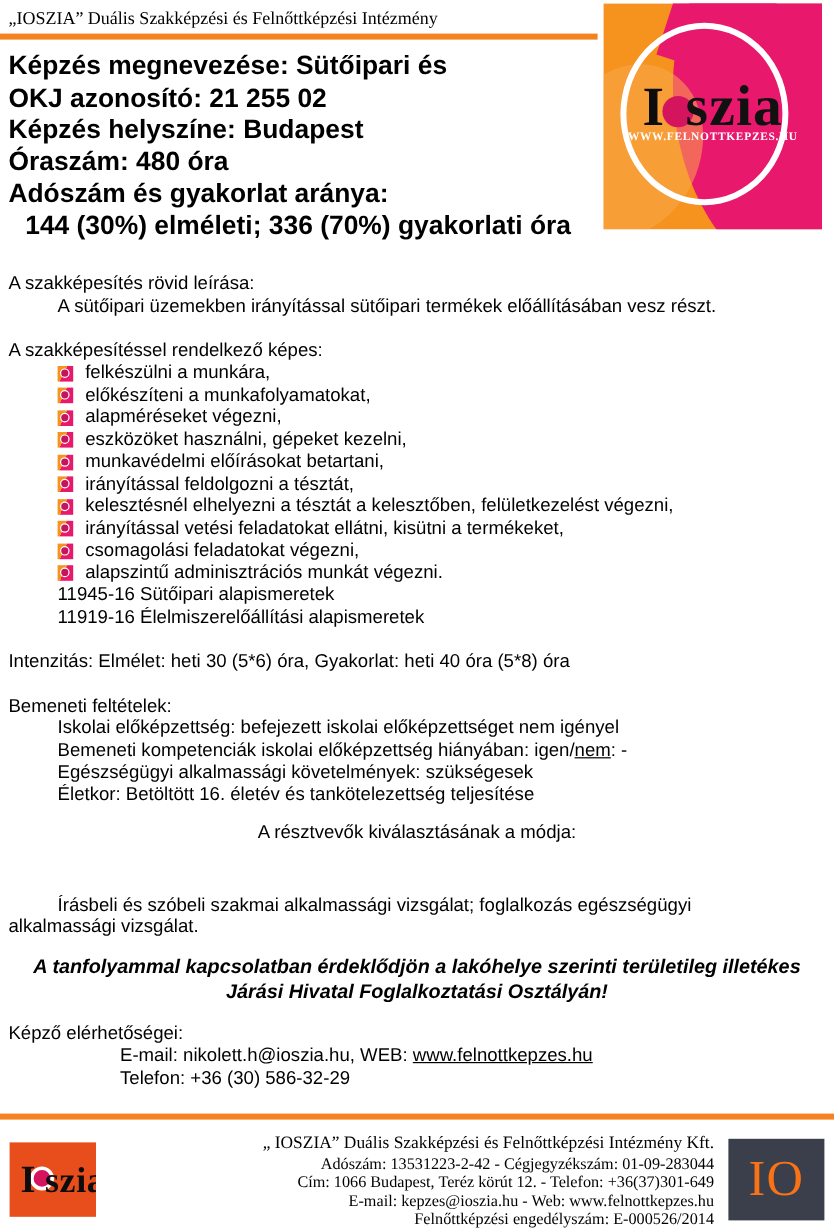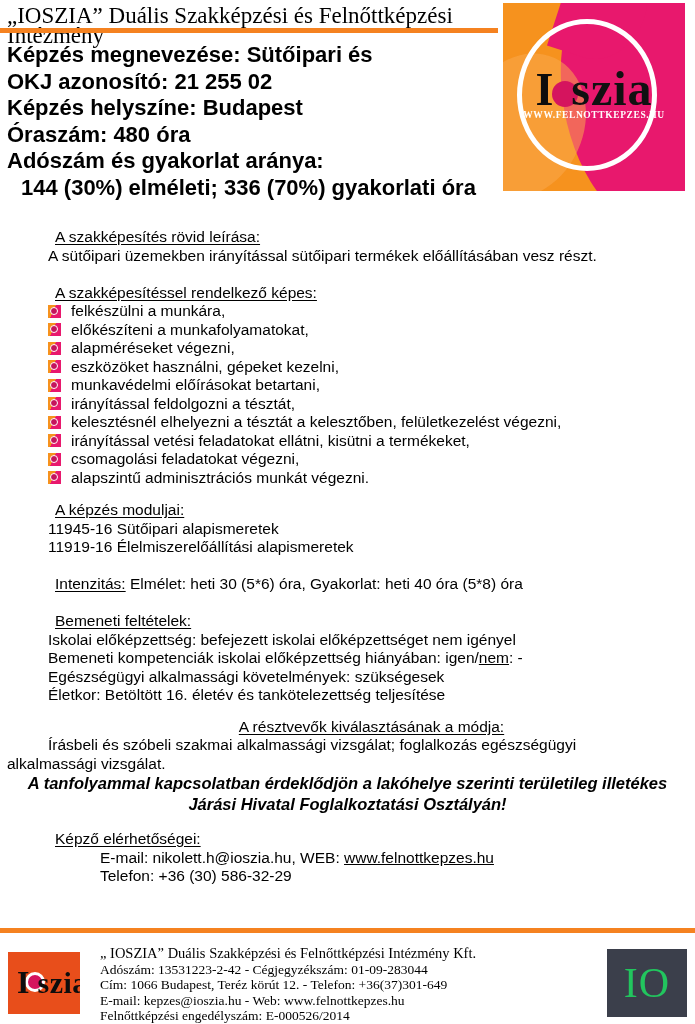--- a/index.html
+++ b/index.html
@@ -6,21 +6,21 @@
   html,body { background:#ffffff; }
   .page {
     position:relative; width:695px; height:1024px; background:#fff;
     overflow:hidden; color:#000;
     font-family:"Liberation Sans", sans-serif;
   }
 
   
   .doc-header {
     position:absolute; top:6px; left:7px; width:490px;
-    font-family:"Liberation Serif", serif; font-size:23px; line-height:20px;
+    font-family:"Liberation Serif", serif; font-size:15px; line-height:20px;
   }
   .rule { position:absolute; background:#F58220; }
   .rule-top  { top:28px; left:0; width:498px; height:5px; }
   .rule-foot { top:928px; left:0; width:695px; height:5px; }
 
   
   .course-box {
     position:absolute; top:42px; left:7px; width:480px;
     font-size:22px; line-height:26.5px; font-weight:bold;
   }
@@ -60,69 +60,69 @@
   .ml-url {
     margin-top:-6px; font-size:9.5px; font-weight:bold; color:#fff;
     letter-spacing:.6px;
   }
 
   
   .content {
     position:absolute; top:228px; left:7px; width:681px;
     font-size:15.5px; line-height:18.5px;
   }
-  .sec-heading { text-decoration:underline; text-underline-offset:2px;margin-left:48px; }
+  .sec-heading { text-underline-offset:2px; }
   .indent-1 { padding-left:41px; }
   .contact-indent { padding-left:93px; }
   .mt-lg { margin-top:18.5px; }
   .mt-md { margin-top:14px; }
   .mt-sm { margin-top:13px;text-align:center; }
 
   .bullet-row { padding-left:41px; display:flex; align-items:center; height:18.5px; }
   .bullet-icon {
     flex:0 0 13px; width:13px; height:13px; margin-right:10px; position:relative;
     background:linear-gradient(115deg, #F6921E 42%, #E8186D 42%);
   }
   .bullet-icon::after {
     content:""; position:absolute; left:2px; top:2px; width:6px; height:6px;
     border:1.5px solid #fff; border-radius:50%; background:#C4145C;
   }
 
-  .selection-body { width:655px; text-indent:41px; }
+  .selection-body { width:655px; text-indent:41px;margin-top:42px; }
   .notice {
-    text-align:center;
+    margin-top:13px; text-align:center;
     font-size:16.5px; line-height:21px; font-weight:bold; font-style:italic;
   }
   .web-link { text-decoration:underline; }
   .u { text-decoration:underline; }
 
   
   .footer-text {
-    position:absolute; top:946px; left:100px; width:495px; text-align:left;
+    position:absolute; top:946px; left:100px; width:495px; text-align:right;
     font-family:"Liberation Serif", serif; font-size:13.5px; line-height:15.6px;
   }
   .footer-text .f-line1 { font-size:14.5px; }
 
   .footer-logo-left {
     position:absolute; top:952px; left:8px; width:72px; height:62px;
     background:#E84E1B; overflow:hidden;
     font-family:"Liberation Serif", serif; color:#0d0d0d;
   }
   .fl-ring {
     position:absolute; left:17px; top:20px; width:20px; height:20px;
     border:3px solid #fff; border-radius:50%; background:#D5145E;
   }
   .fl-word { position:absolute; left:9px; top:12px; white-space:nowrap; }
   .fl-i    { font-size:32px; font-weight:bold; position:relative; z-index:1; }
   .fl-szia { font-size:30px; font-weight:bold; position:relative; z-index:1; margin-left:8px; letter-spacing:.5px; }
 
   .footer-logo-right {
     position:absolute; top:949px; left:607px; width:80px; height:68px;
     background:#3B3F4B; display:flex; align-items:center; justify-content:center;
-    font-family:"Liberation Serif", serif; font-size:42px; color:#22c55e;
+    font-family:"Liberation Serif", serif; font-size:42px; color:#f97316;
     letter-spacing:1px;
   }
 </style>
 </head>
 <body>
 
 <div class="page">
 
   <div class="doc-header">„IOSZIA” Duális Szakképzési és Felnőttképzési Intézmény</div>
   <div class="rule rule-top"></div>
@@ -189,21 +189,20 @@
       <div class="bullet-row">
           <span class="bullet-icon"></span>
           <span>csomagolási feladatokat végezni,</span>
         </div>
       <div class="bullet-row">
           <span class="bullet-icon"></span>
           <span>alapszintű adminisztrációs munkát végezni.</span>
         </div>
     </div>
 
-    <div class="mt-md"><span class="sec-heading">A képzés moduljai:</span></div>
     <div class="indent-1">11945-16 Sütőipari alapismeretek</div>
     <div class="indent-1">11919-16 Élelmiszerelőállítási alapismeretek</div>
 
     <div class="mt-lg"><span class="sec-heading">Intenzitás:</span> <span>Elmélet: heti 30 (5*6) óra, Gyakorlat: heti 40 óra (5*8) óra</span></div>
 
     <div class="mt-lg"><span class="sec-heading">Bemeneti feltételek:</span></div>
     <div class="indent-1">Iskolai előképzettség: befejezett iskolai előképzettséget nem igényel</div>
     <div class="indent-1"><span>Bemeneti kompetenciák iskolai előképzettség hiányában: igen/</span><span class="u">nem</span><span>: -</span></div>
     <div class="indent-1">Egészségügyi alkalmassági követelmények: szükségesek</div>
     <div class="indent-1">Életkor: Betöltött 16. életév és tankötelezettség teljesítése</div>

